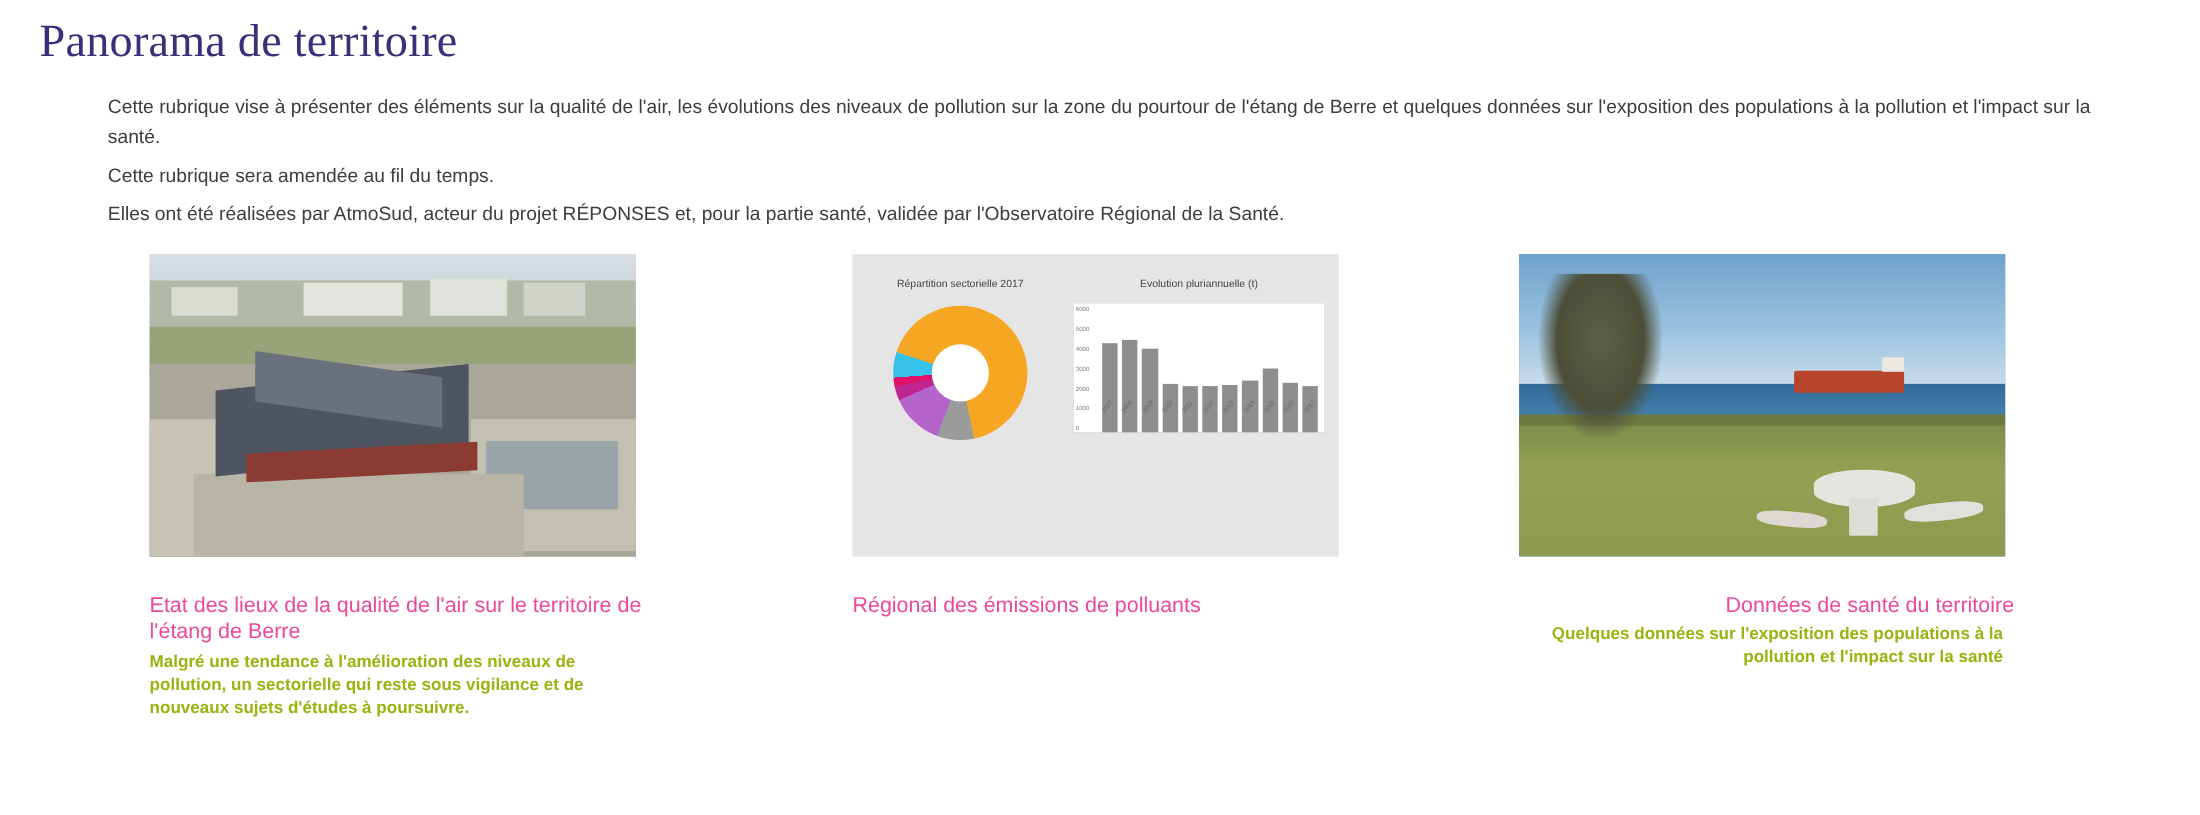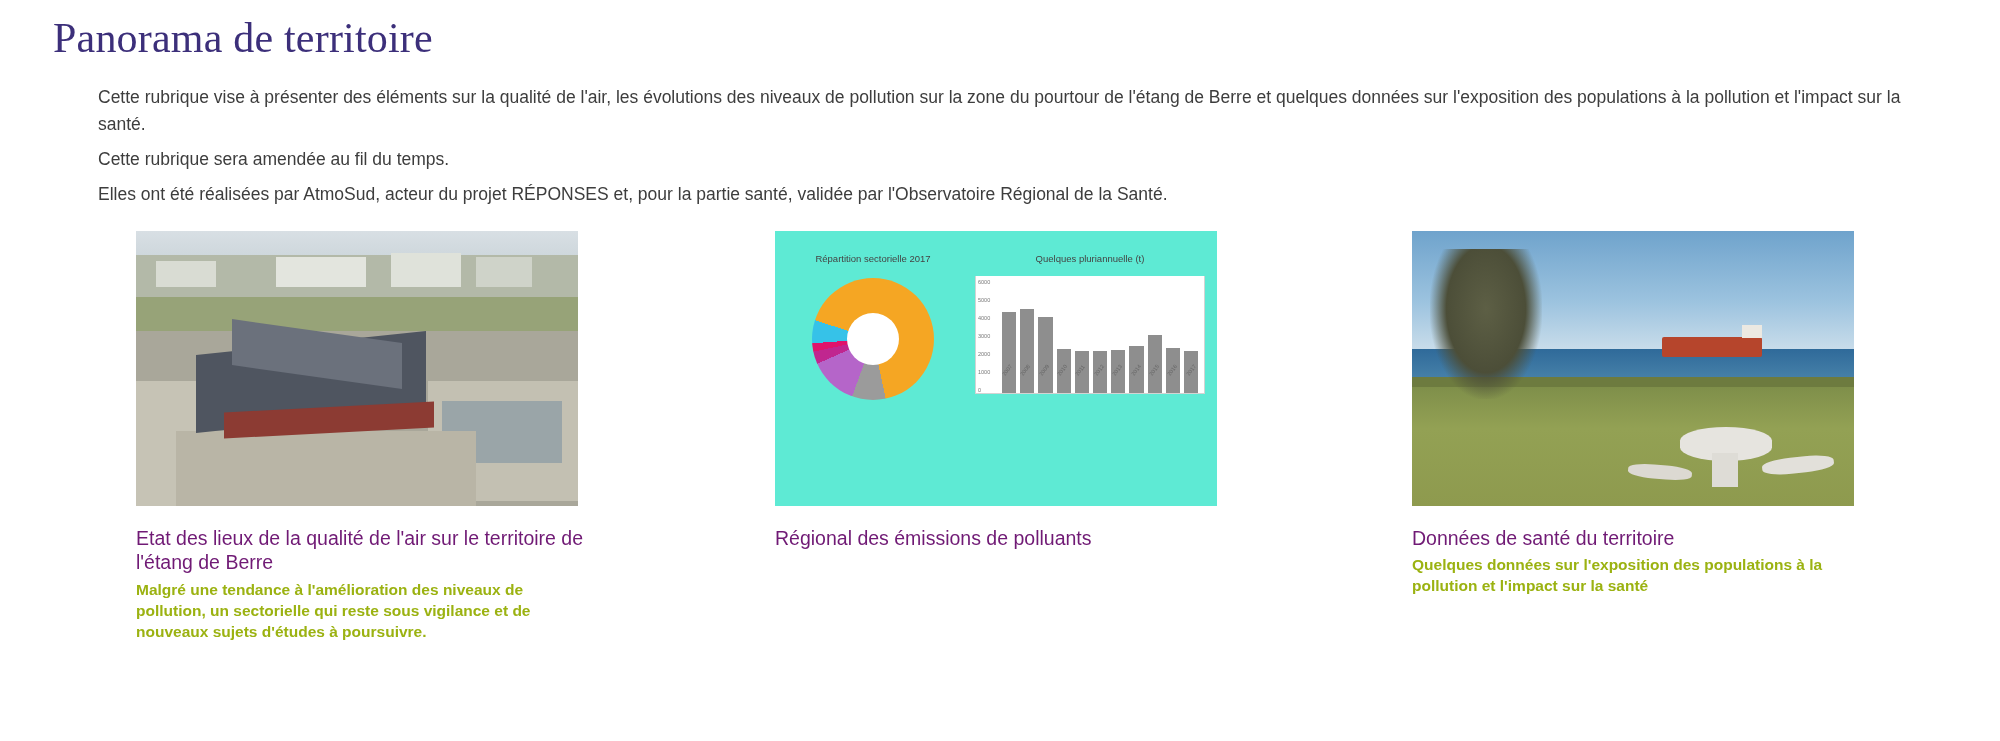--- a/index.html
+++ b/index.html
@@ -17,21 +17,21 @@
     width: 2000px;
     height: 741px;
     background: #ffffff;
   }
   .page-title {
     font-family: "Liberation Serif", serif;
     font-size: 42px;
     color: #3c2f7a;
     font-weight: 400;
     margin: 0;
-    padding: 14px 0 0 53px;
+    padding: 14px 0 0 36px;
     letter-spacing: 0.2px;
   }
   .intro {
     margin: 22px 0 0 98px;
     width: 1840px;
     color: #3d3d3d;
     font-size: 17.5px;
     line-height: 1.55;
   }
   .intro p { margin: 4px 0 8px 0; }
@@ -41,36 +41,36 @@
     position: relative;
     margin-top: 22px;
     height: 420px;
   }
   .card {
     position: absolute;
     top: 0;
   }
   .card-1 { left: 136px; width: 450px; }
   .card-2 { left: 775px; width: 460px; }
-  .card-3 { left: 1412px; width: 450px; }
+  .card-3 { left: 1381px; width: 450px; text-align: right; }
 
   .thumb {
     width: 442px;
     height: 275px;
     overflow: hidden;
     position: relative;
     border: 0;
     display: block;
   }
-  .card-2 .thumb { background: #5eead4; }
+  .card-2 .thumb { background: #e5e5e5; }
 
   .card-title {
-    margin-top: 20px;
+    margin-top: 32px;
     font-size: 19.5px;
-    color: #701a75;
+    color: #ec4899;
     line-height: 1.28;
     font-weight: 400;
   }
   .card-sub {
     margin-top: 5px;
     font-size: 15.5px;
     color: #9bb211;
     font-weight: bold;
     line-height: 1.33;
     max-width: 420px;
@@ -202,21 +202,21 @@
     <div class="card card-2">
       <div class="thumb">
         <div class="charts">
 
           <div class="chart-block donut-wrap">
             <div class="chart-title">Répartition sectorielle 2017</div>
             <div class="donut"></div>
           </div>
 
           <div class="chart-block bars-wrap">
-            <div class="chart-title">Quelques pluriannuelle (t)</div>
+            <div class="chart-title">Evolution pluriannuelle (t)</div>
             <div class="bars-box">
               <div class="ylab" style="bottom:108px">6000</div>
               <div class="ylab" style="bottom:90px">5000</div>
               <div class="ylab" style="bottom:72px">4000</div>
               <div class="ylab" style="bottom:54px">3000</div>
               <div class="ylab" style="bottom:36px">2000</div>
               <div class="ylab" style="bottom:18px">1000</div>
               <div class="ylab" style="bottom:0px">0</div>
               <div class="bars" id="bars">
                   <div class="bar" style="height: 71.6667%;"></div>

